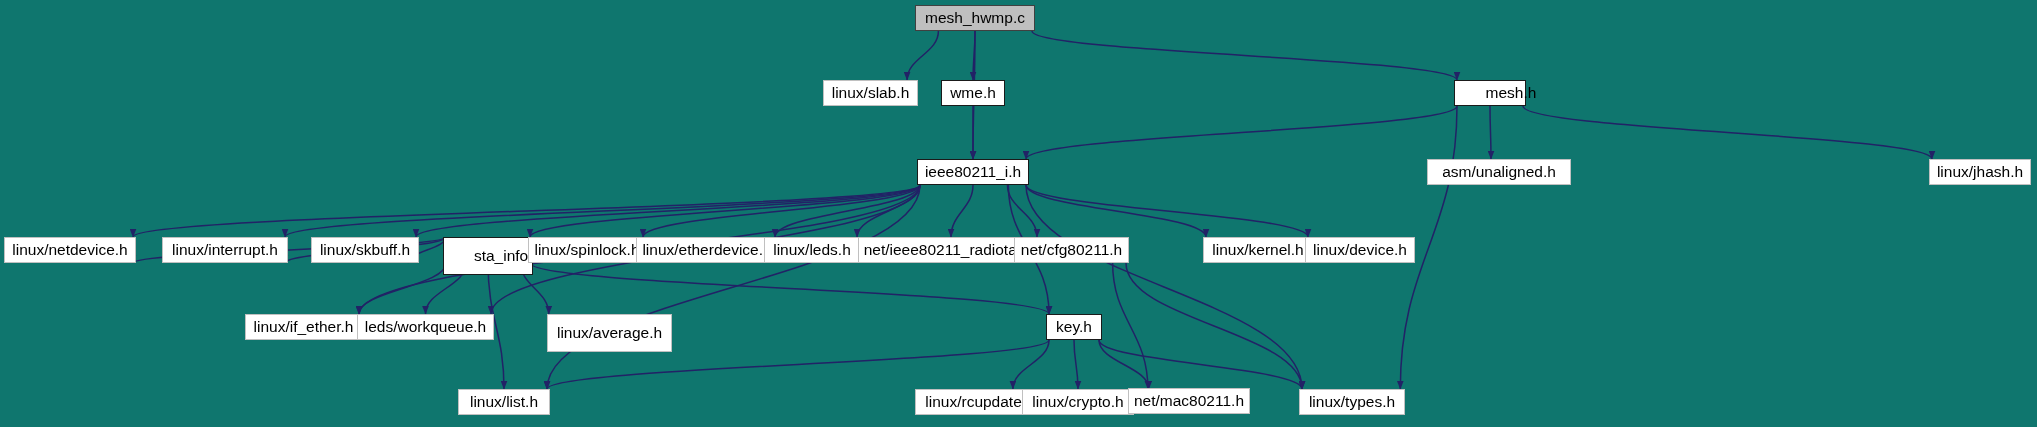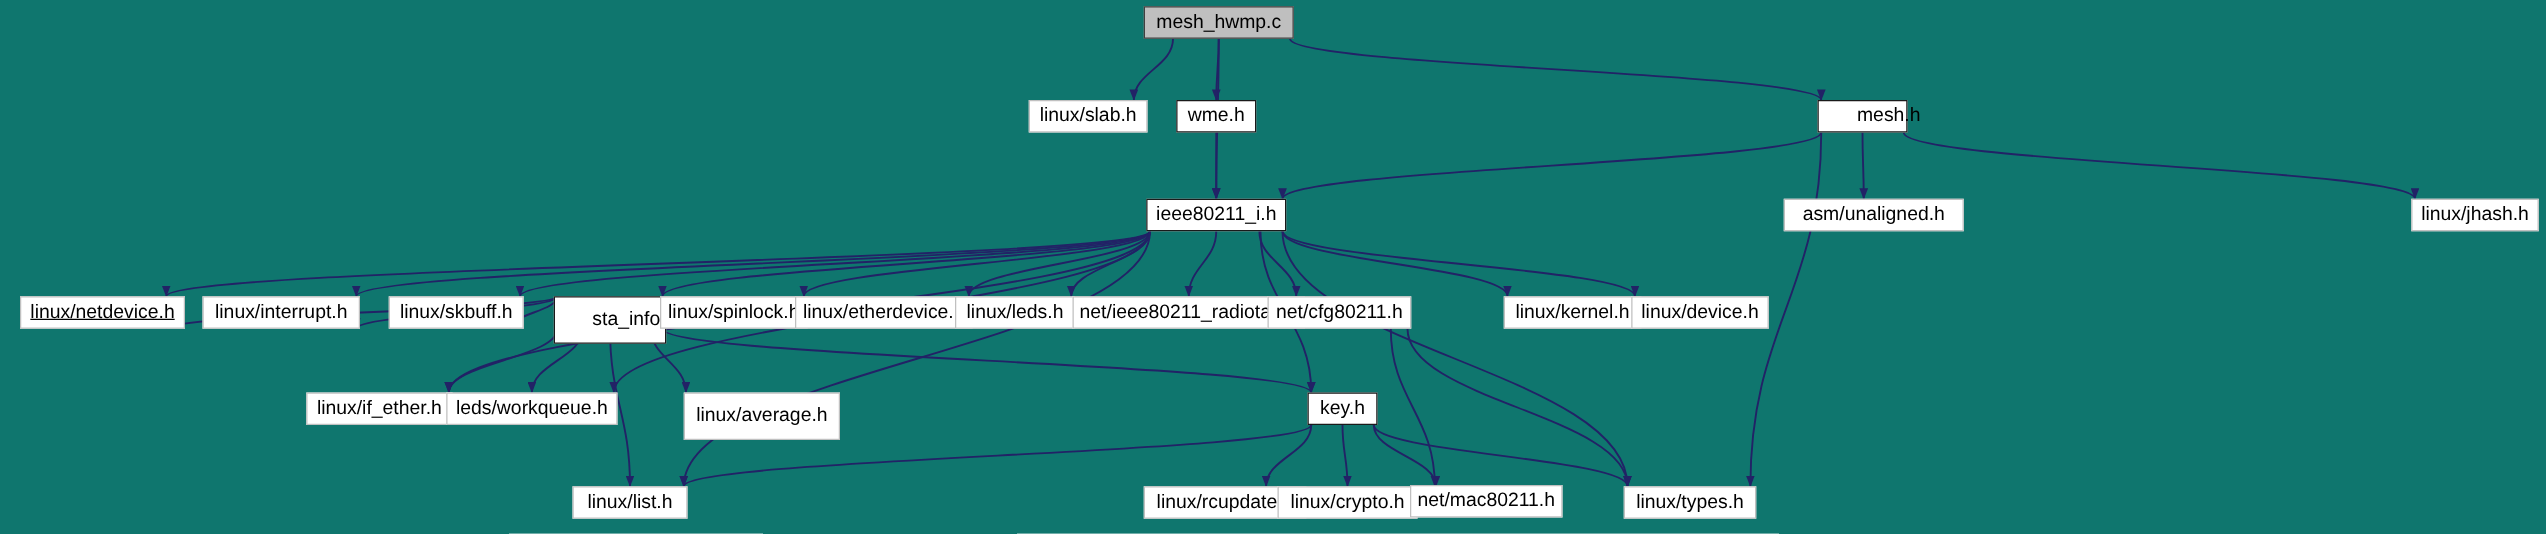--- a/index.html
+++ b/index.html
@@ -80,21 +80,21 @@
       </div>
       <div class="node hdr" style="left: 917px; top: 159px; width: 112px; height: 26px;">
         <span>ieee80211_i.h</span>
       </div>
       <div class="node" style="left: 1427px; top: 159px; width: 144px; height: 26px;">
         <span>asm/unaligned.h</span>
       </div>
       <div class="node" style="left: 1929px; top: 159px; width: 102px; height: 26px;">
         <span>linux/jhash.h</span>
       </div>
-      <div class="node" style="left: 16px; top: 237px; width: 132px; height: 26px; text-decoration: underline;">
+      <div class="node" style="left: 4px; top: 237px; width: 132px; height: 26px;">
         <span>linux/netdevice.h</span>
       </div>
       <div class="node" style="left: 162px; top: 237px; width: 126px; height: 26px;">
         <span>linux/interrupt.h</span>
       </div>
       <div class="node" style="left: 311px; top: 237px; width: 108px; height: 26px;">
         <span>linux/skbuff.h</span>
       </div>
       <div class="node hdr" style="left: 443px; top: 237px; width: 90px; height: 38px; padding-left: 39px;">
         <span>sta_info.h</span>

